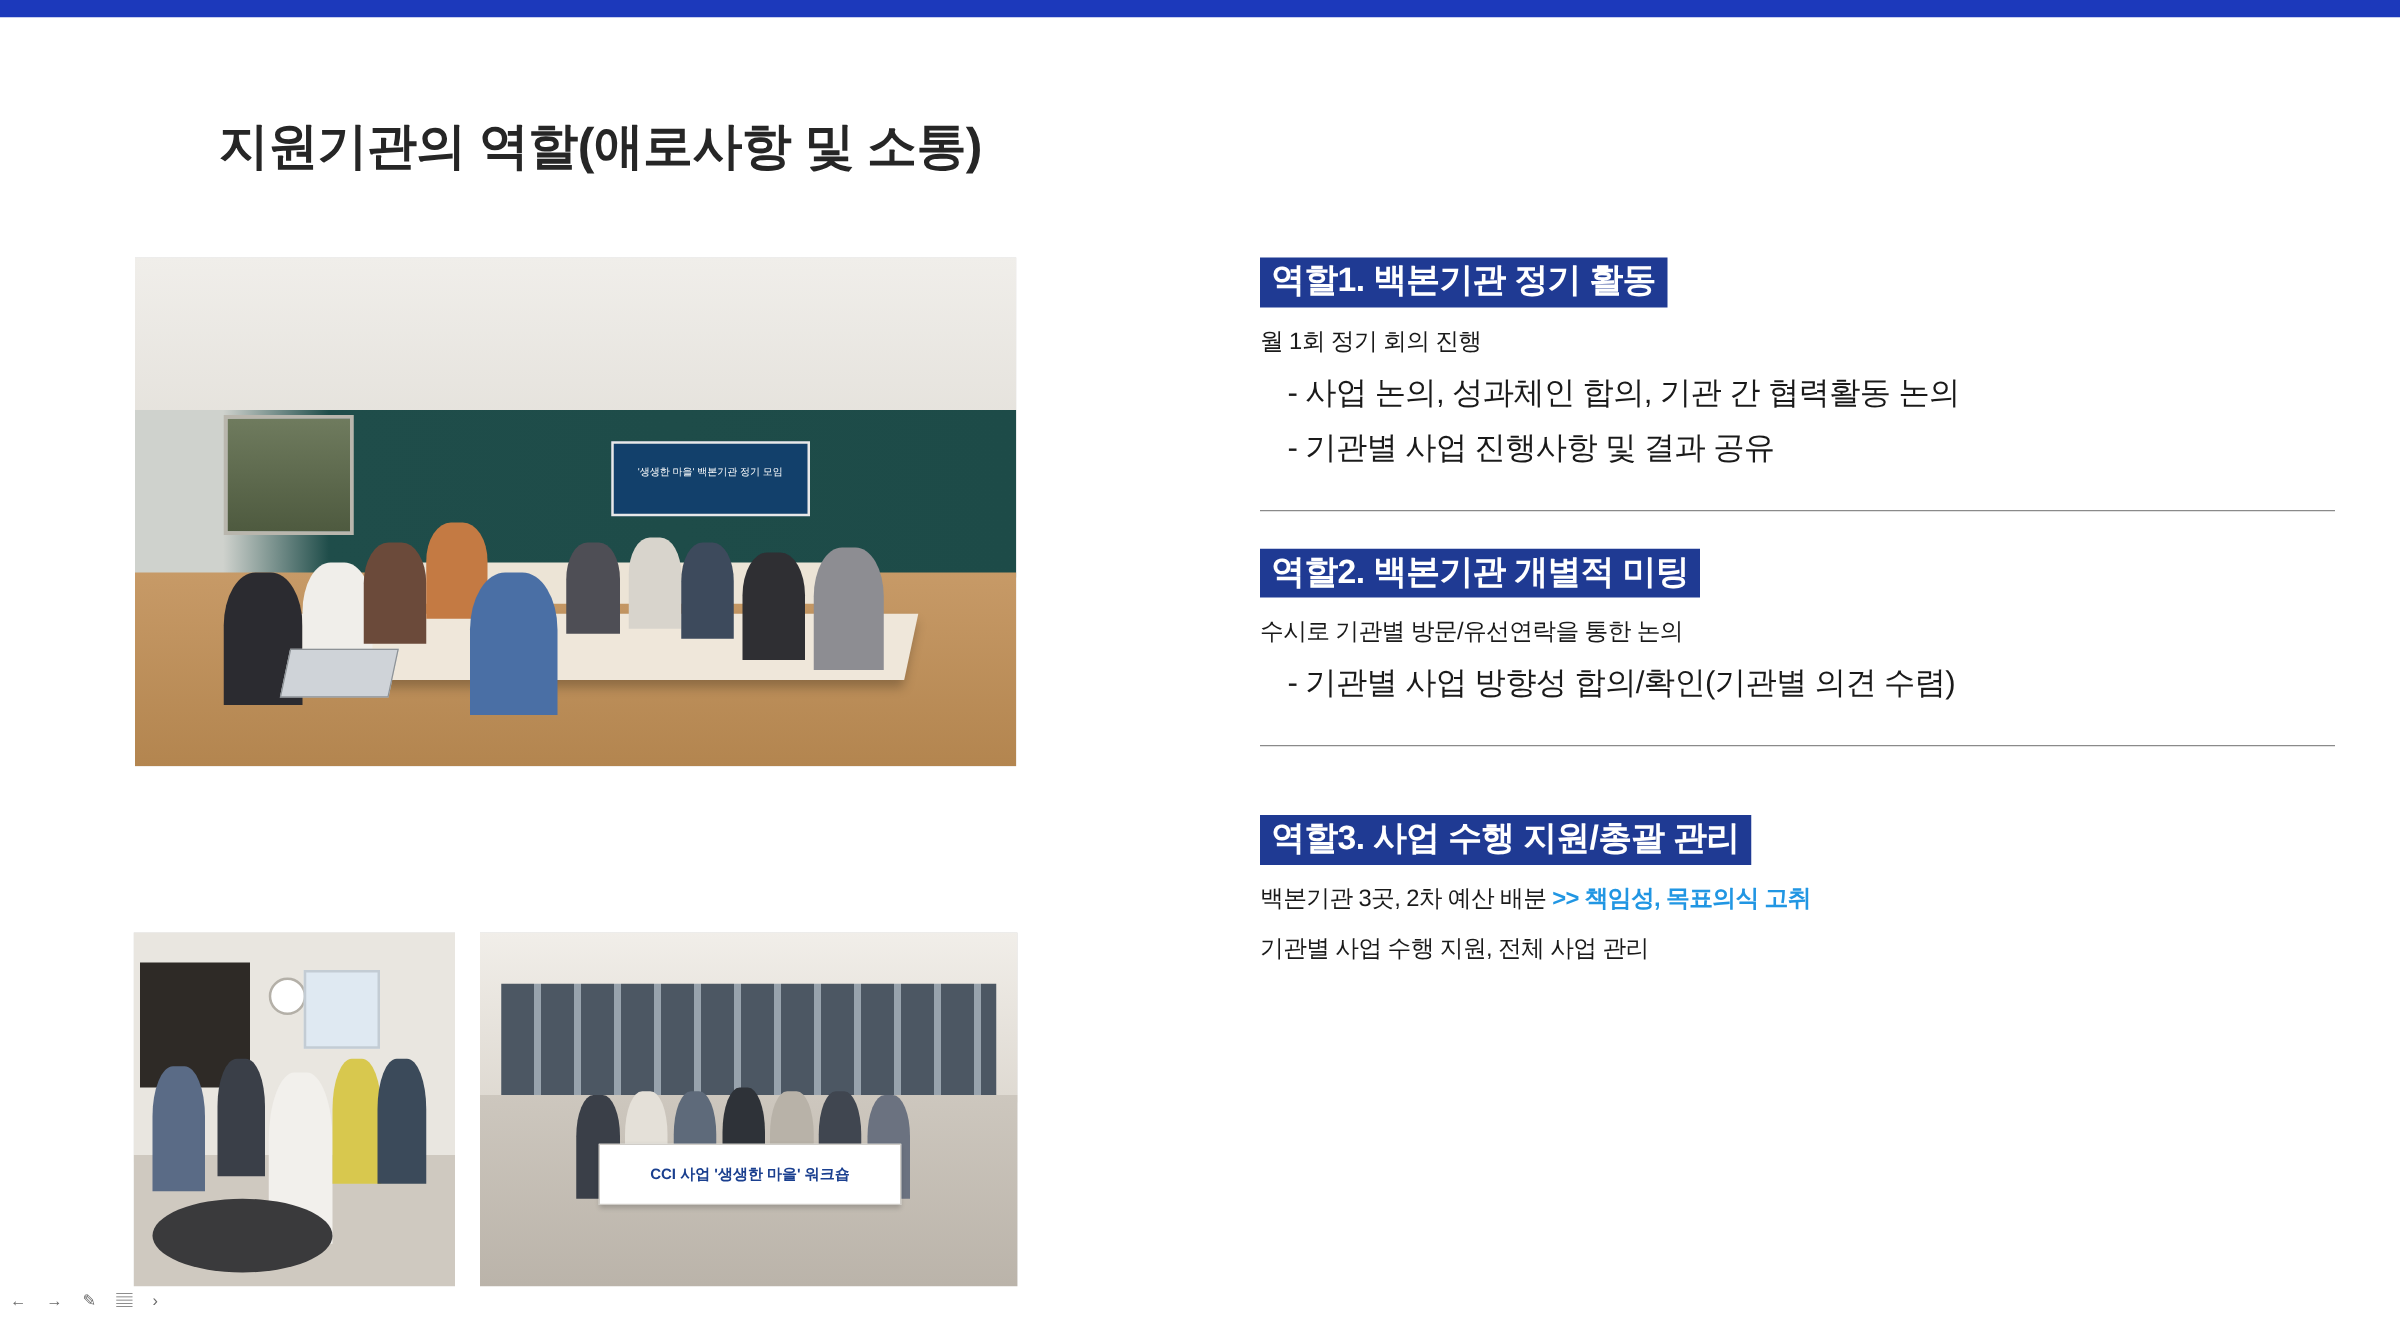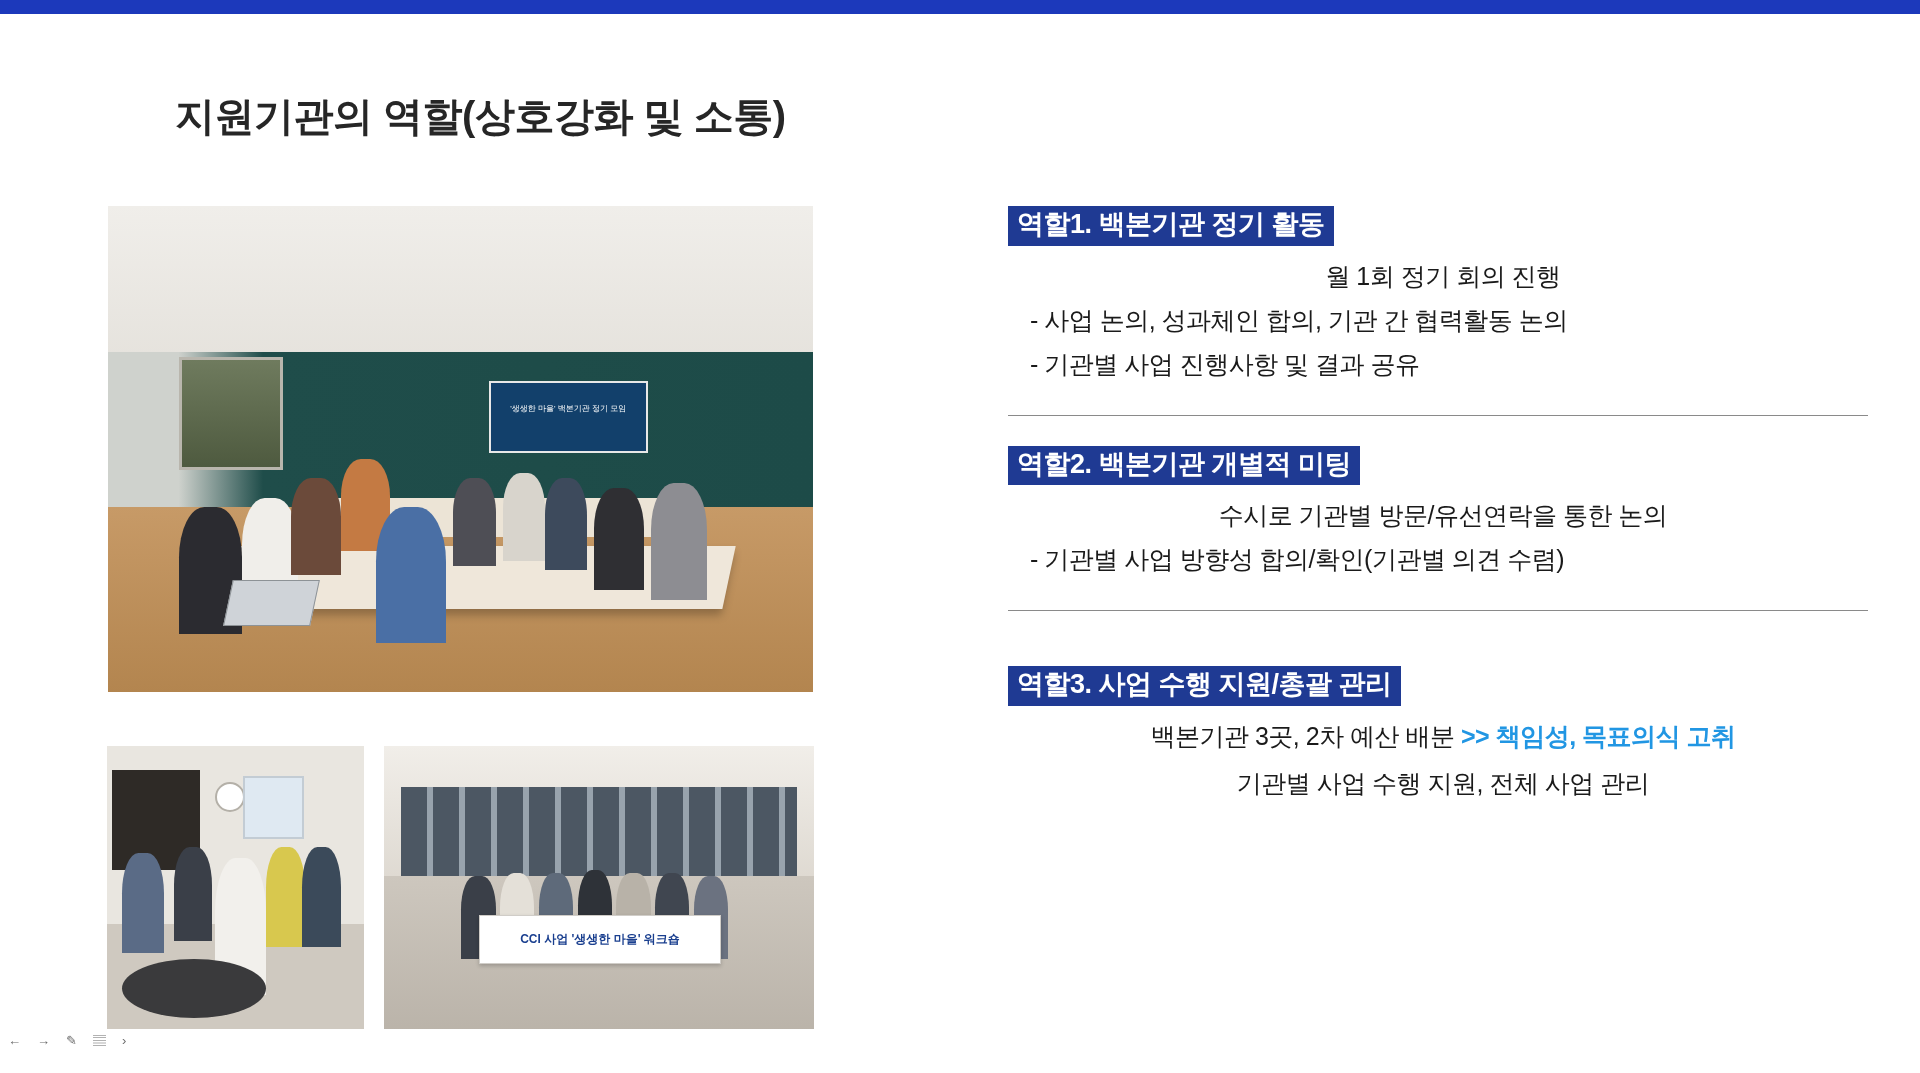--- a/index.html
+++ b/index.html
@@ -40,21 +40,21 @@
   
   .photo {
     position: absolute;
     overflow: hidden;
     background: #d9d9d9;
   }
   .photo-main {
     left: 108px;
     top: 192px;
     width: 705px;
-    height: 486px;
+    height: 407px;
   }
   .photo-small-1 {
     left: 107px;
     top: 732px;
     width: 257px;
     height: 296px;
   }
   .photo-small-2 {
     left: 384px;
     top: 732px;
@@ -168,26 +168,25 @@
     display: inline-block;
     background: #1f3a93;
     color: #ffffff;
     font-size: 27px;
     font-weight: bold;
     padding: 4px 9px 6px 9px;
     line-height: 1.1;
     letter-spacing: -0.5px;
   }
   .body-line {
-    font-size: 25px;
+    font-size: 19px;
     color: #1a1a1a;
     margin-top: 14px;
     letter-spacing: -0.5px;
     white-space: nowrap;
-    text-align: center;
   }
   .sub-line {
     font-size: 25px;
     color: #1a1a1a;
     margin-top: 11px;
     padding-left: 22px;
     letter-spacing: -0.5px;
     white-space: nowrap;
   }
   .accent {
@@ -221,21 +220,21 @@
     line-height: 1;
   }
 </style>
 </head>
 <body>
 
 <div class="top-bar"></div>
 
 <div class="slide">
 
-  <div class="slide-title">지원기관의 역할(상호강화 및 소통)</div>
+  <div class="slide-title">지원기관의 역할(애로사항 및 소통)</div>
 
   <div class="photo photo-main">
     <div class="pm-ceiling"></div>
     <div class="pm-wall"></div>
     <div class="pm-window"></div>
     <div class="pm-screen">
       <div class="pm-screen-text">'생생한 마을' 백본기관 정기 모임</div>
     </div>
     <div class="pm-floor"></div>
     <div class="pm-table2"></div>

